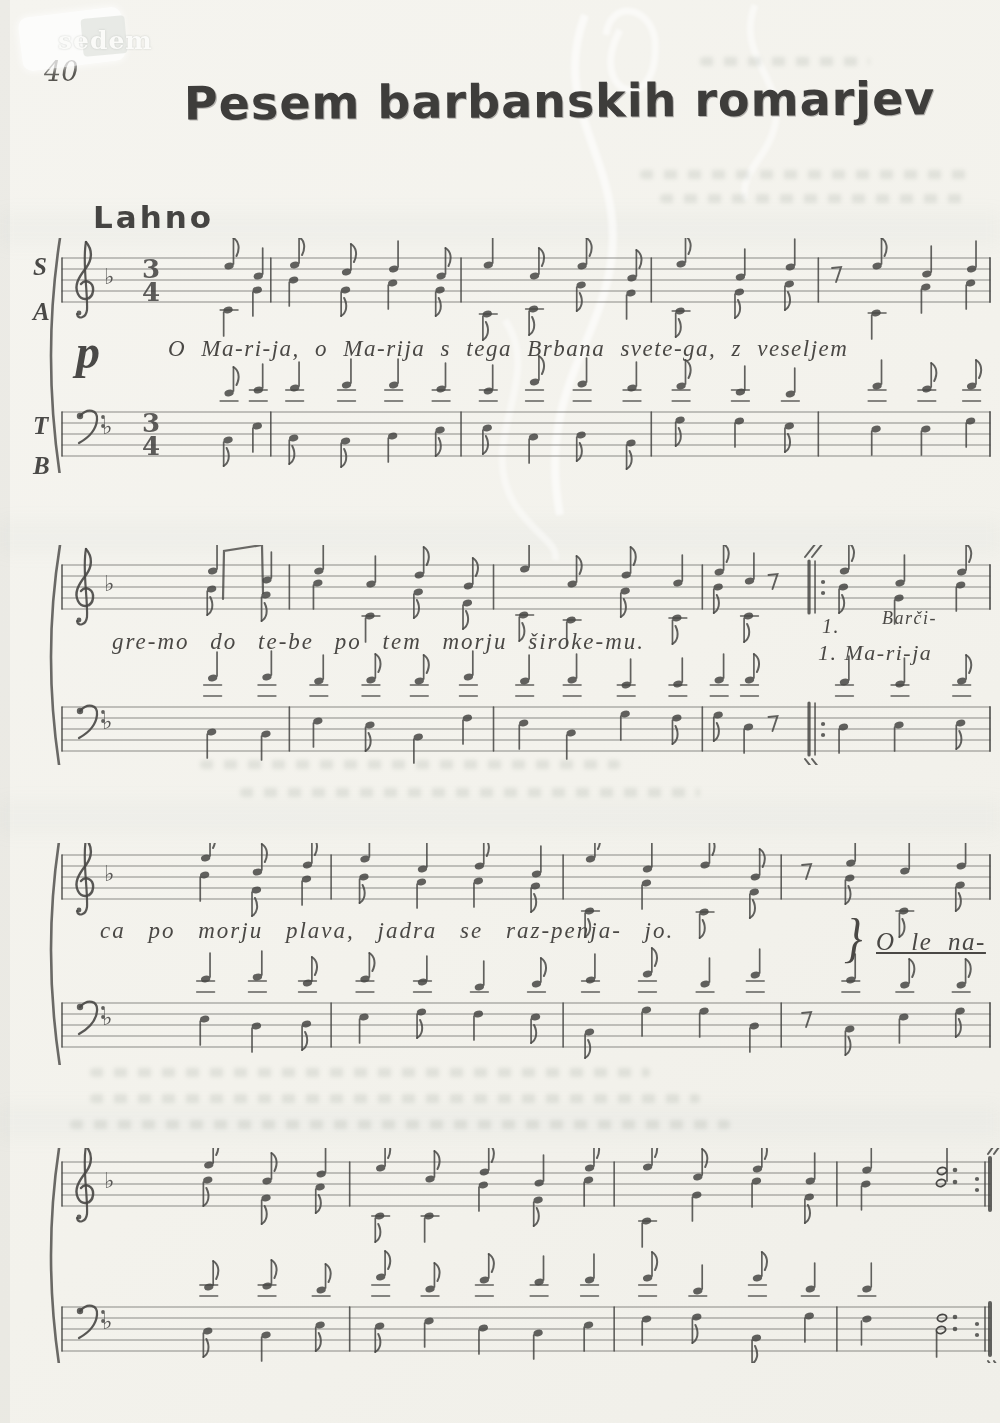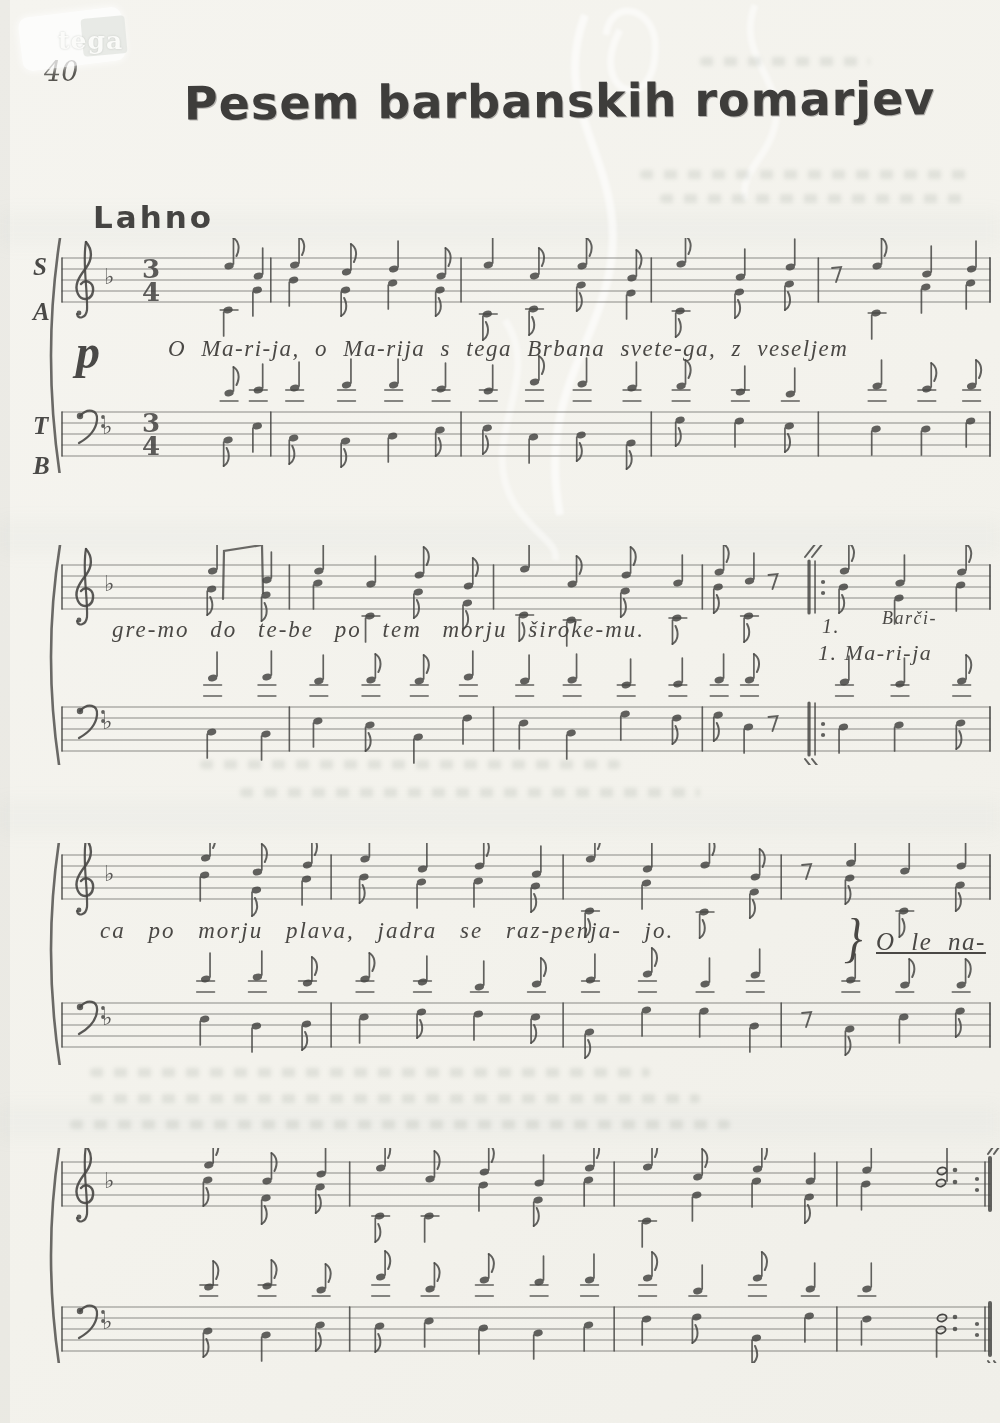--- a/index.html
+++ b/index.html
@@ -22,21 +22,21 @@
   .tempo{position:absolute;left:93px;top:199px;font:700 31px "DejaVu Sans",sans-serif;letter-spacing:3px;color:#454442;z-index:3;}
   .bleed{position:absolute;height:9px;border-radius:4px;z-index:1;opacity:.55;filter:blur(2.2px);
          background:repeating-linear-gradient(90deg,rgba(104,118,104,.25) 0 13px,rgba(104,118,104,0) 13px 24px);}
   .system{position:absolute;left:0;width:1000px;z-index:2;}
   .system svg{position:absolute;left:0;top:0;z-index:1;}
   .vl{position:absolute;left:33px;font:italic 700 25px "Liberation Serif",serif;color:#4a4947;z-index:3;}
   .dyn{position:absolute;left:76px;top:86px;font:italic 700 48px "Liberation Serif",serif;color:#4a4947;z-index:3;}
   .lyr{position:absolute;font:italic 23px "Liberation Serif",serif;color:#4a4845;letter-spacing:1.5px;
        white-space:nowrap;z-index:3;}
   #sys1 .lyr-main{left:168px;top:98px;word-spacing:8px;}
-  #sys2 .lyr-main{left:112px;top:72px;word-spacing:13px;letter-spacing:2px;}
+  #sys2 .lyr-main{left:112px;top:84px;word-spacing:13px;letter-spacing:2px;}
   #sys2 .cue1{left:822px;top:70px;font-size:20px;}
   #sys2 .cue1t{left:882px;top:63px;font-size:18px;}
   #sys2 .cue2{left:818px;top:95px;font-size:22px;}
   #sys3 .l1{left:100px;top:75px;word-spacing:15px;letter-spacing:2px;}
   #sys3 .l2{left:100px;top:101px;word-spacing:28px;letter-spacing:2px;}
   #sys3 .brc{left:844px;top:68px;font-size:46px;transform:scaleY(1.2);}
   #sys3 .cont{left:876px;top:85px;font-size:25px;word-spacing:8px;text-decoration:underline;}
   #sys4 .lyr-main{left:88px;top:80px;word-spacing:10px;letter-spacing:2px;}
 </style>
 </head>
@@ -53,21 +53,21 @@
   <svg class="flourish" width="1000" height="620">
     <path d="M585,15 C545,120 640,170 605,290 C585,360 540,410 560,515" stroke="rgba(255,255,255,.6)" stroke-width="8" fill="none"></path>
     <path d="M620,30 C585,95 660,120 655,40 C650,5 610,0 606,35" stroke="rgba(255,255,255,.55)" stroke-width="7" fill="none"></path>
     <path d="M755,5 C735,55 785,80 775,125 C768,158 740,170 745,200" stroke="rgba(255,255,255,.5)" stroke-width="7" fill="none"></path>
     <path d="M505,320 C545,380 475,440 515,505 C535,535 560,545 555,560" stroke="rgba(255,255,255,.45)" stroke-width="7" fill="none"></path>
   </svg>
 
   <div class="watermark">
     <div class="wm-box"></div>
     <div class="wm-box2"></div>
-    <span class="wm-text">tega</span>
+    <span class="wm-text">sedem</span>
   </div>
 
   <div class="page-number">40</div>
   <div class="title">Pesem barbanskih romarjev</div>
   <div class="tempo">Lahno</div>
 
   <div class="bleed" style="left:700px;top:57px;width:170px"></div>
   <div class="bleed" style="left:640px;top:170px;width:330px"></div>
   <div class="bleed" style="left:660px;top:194px;width:310px"></div>
   <div class="bleed" style="left:200px;top:760px;width:420px"></div>

